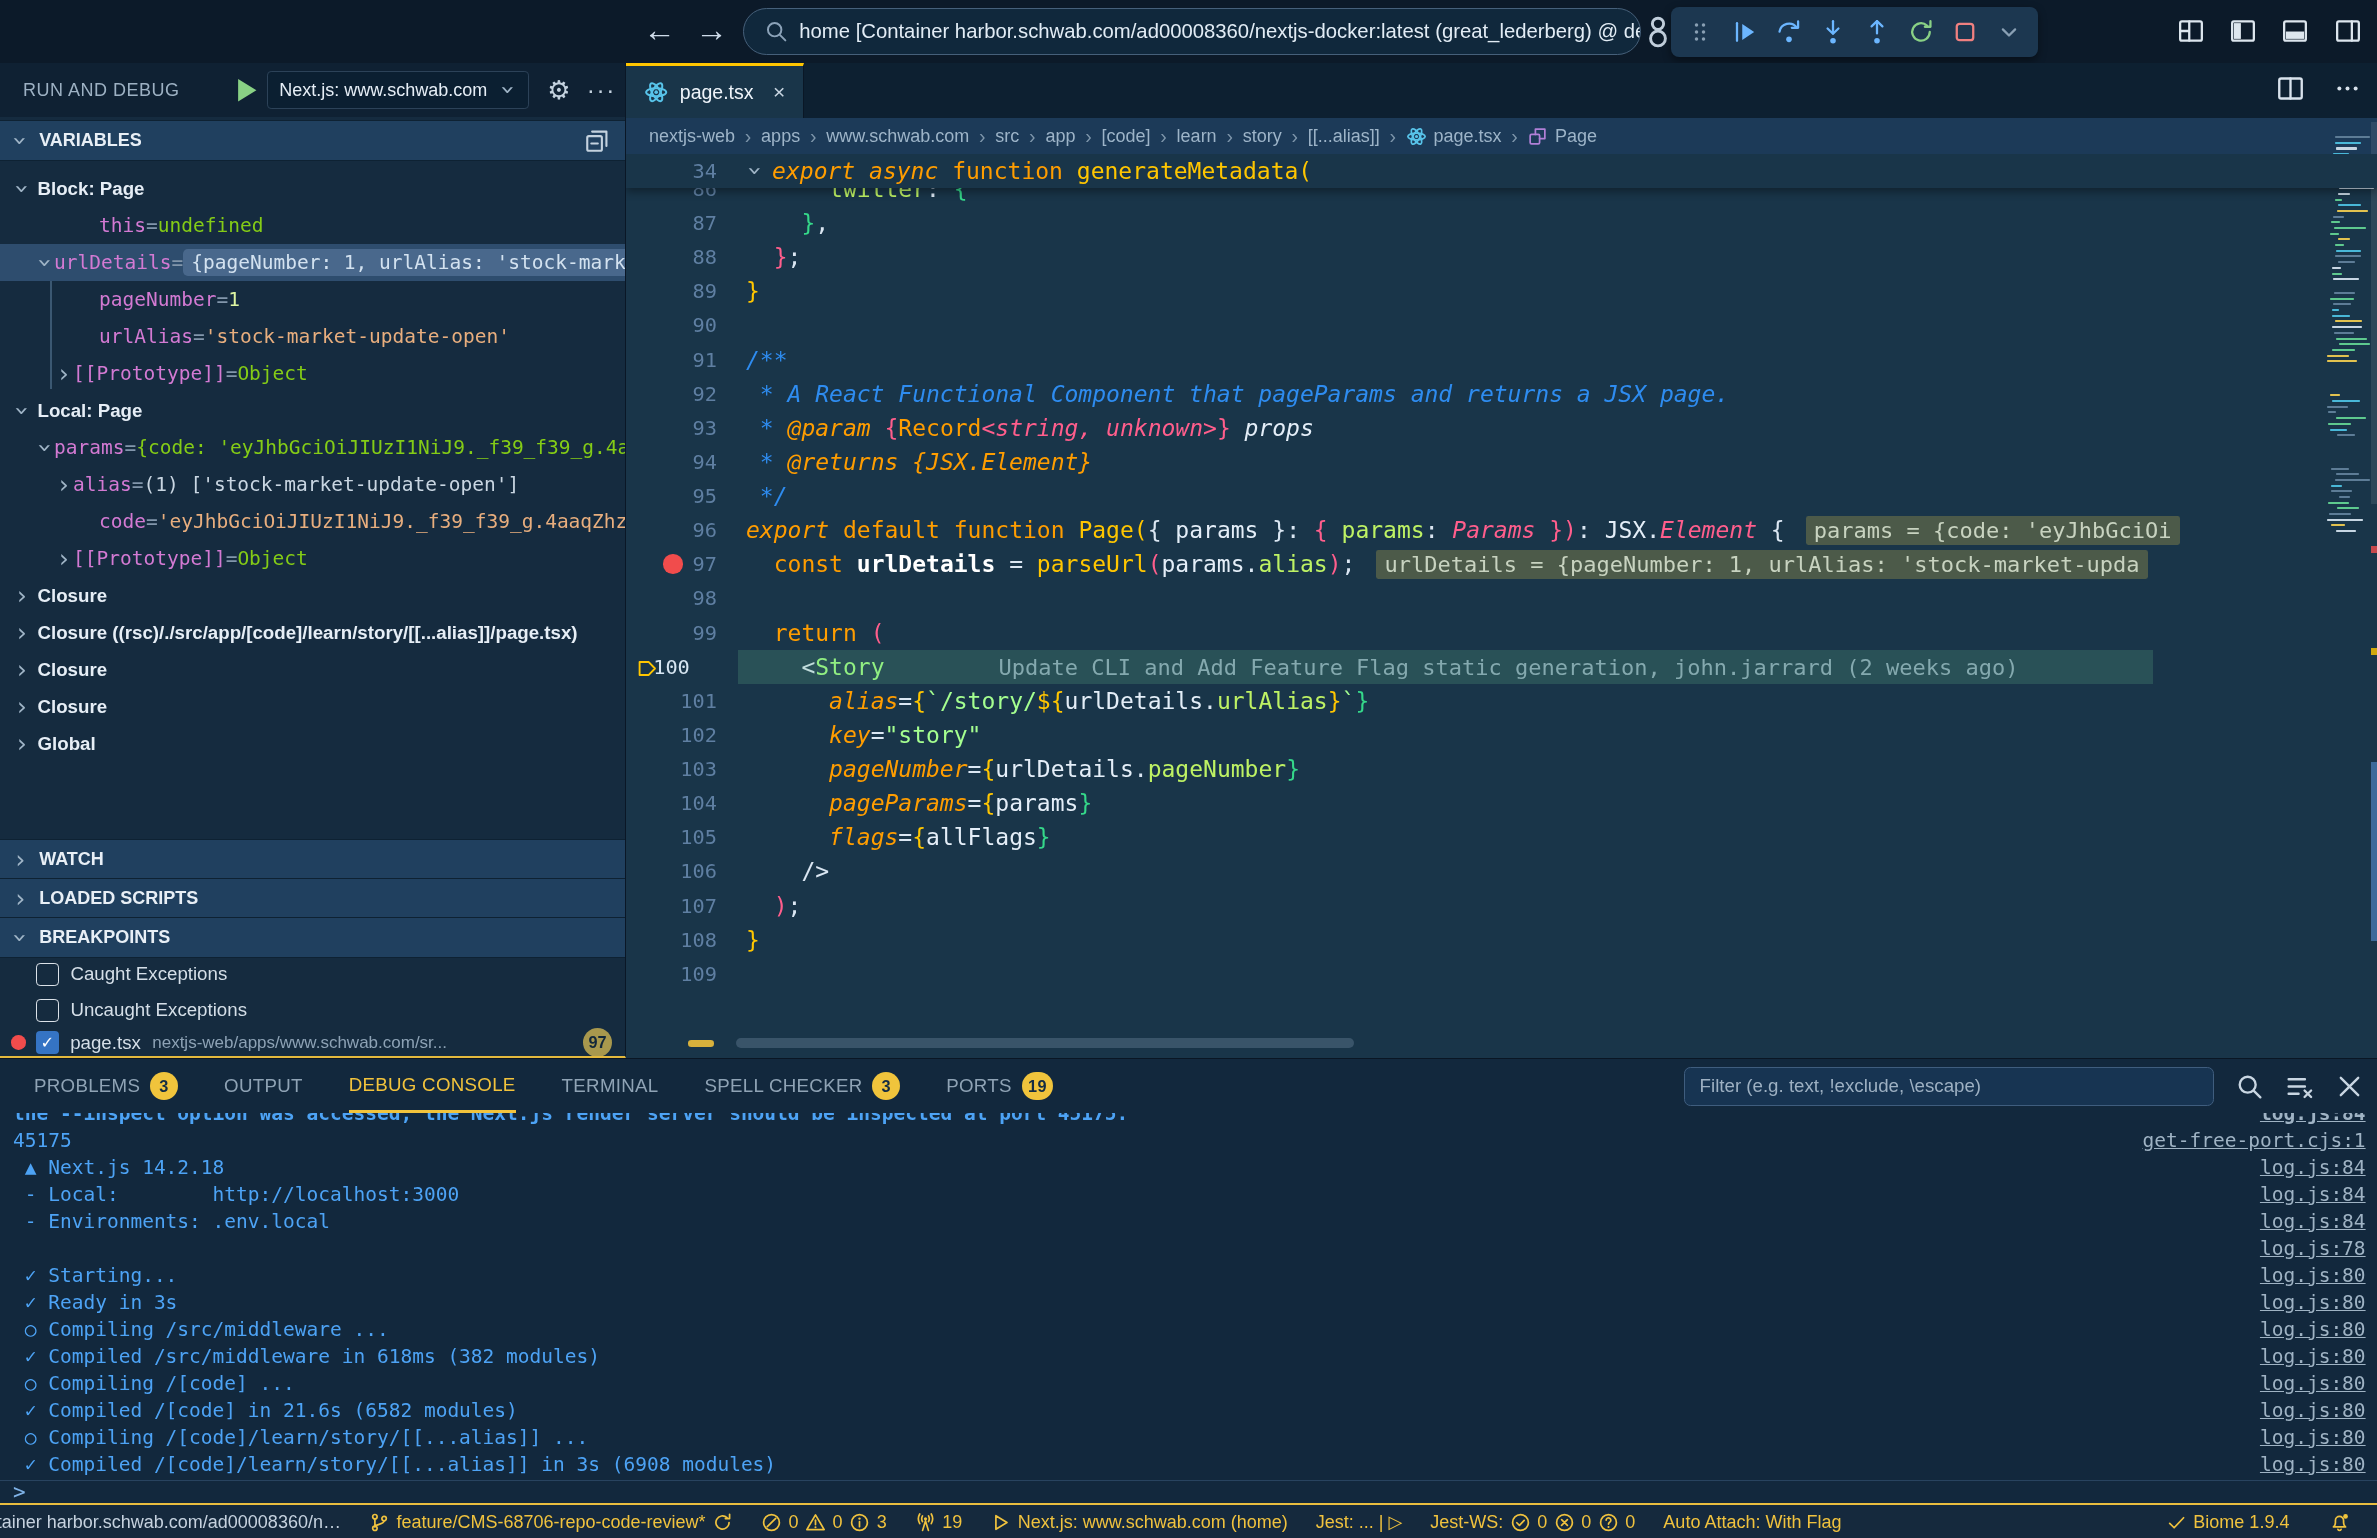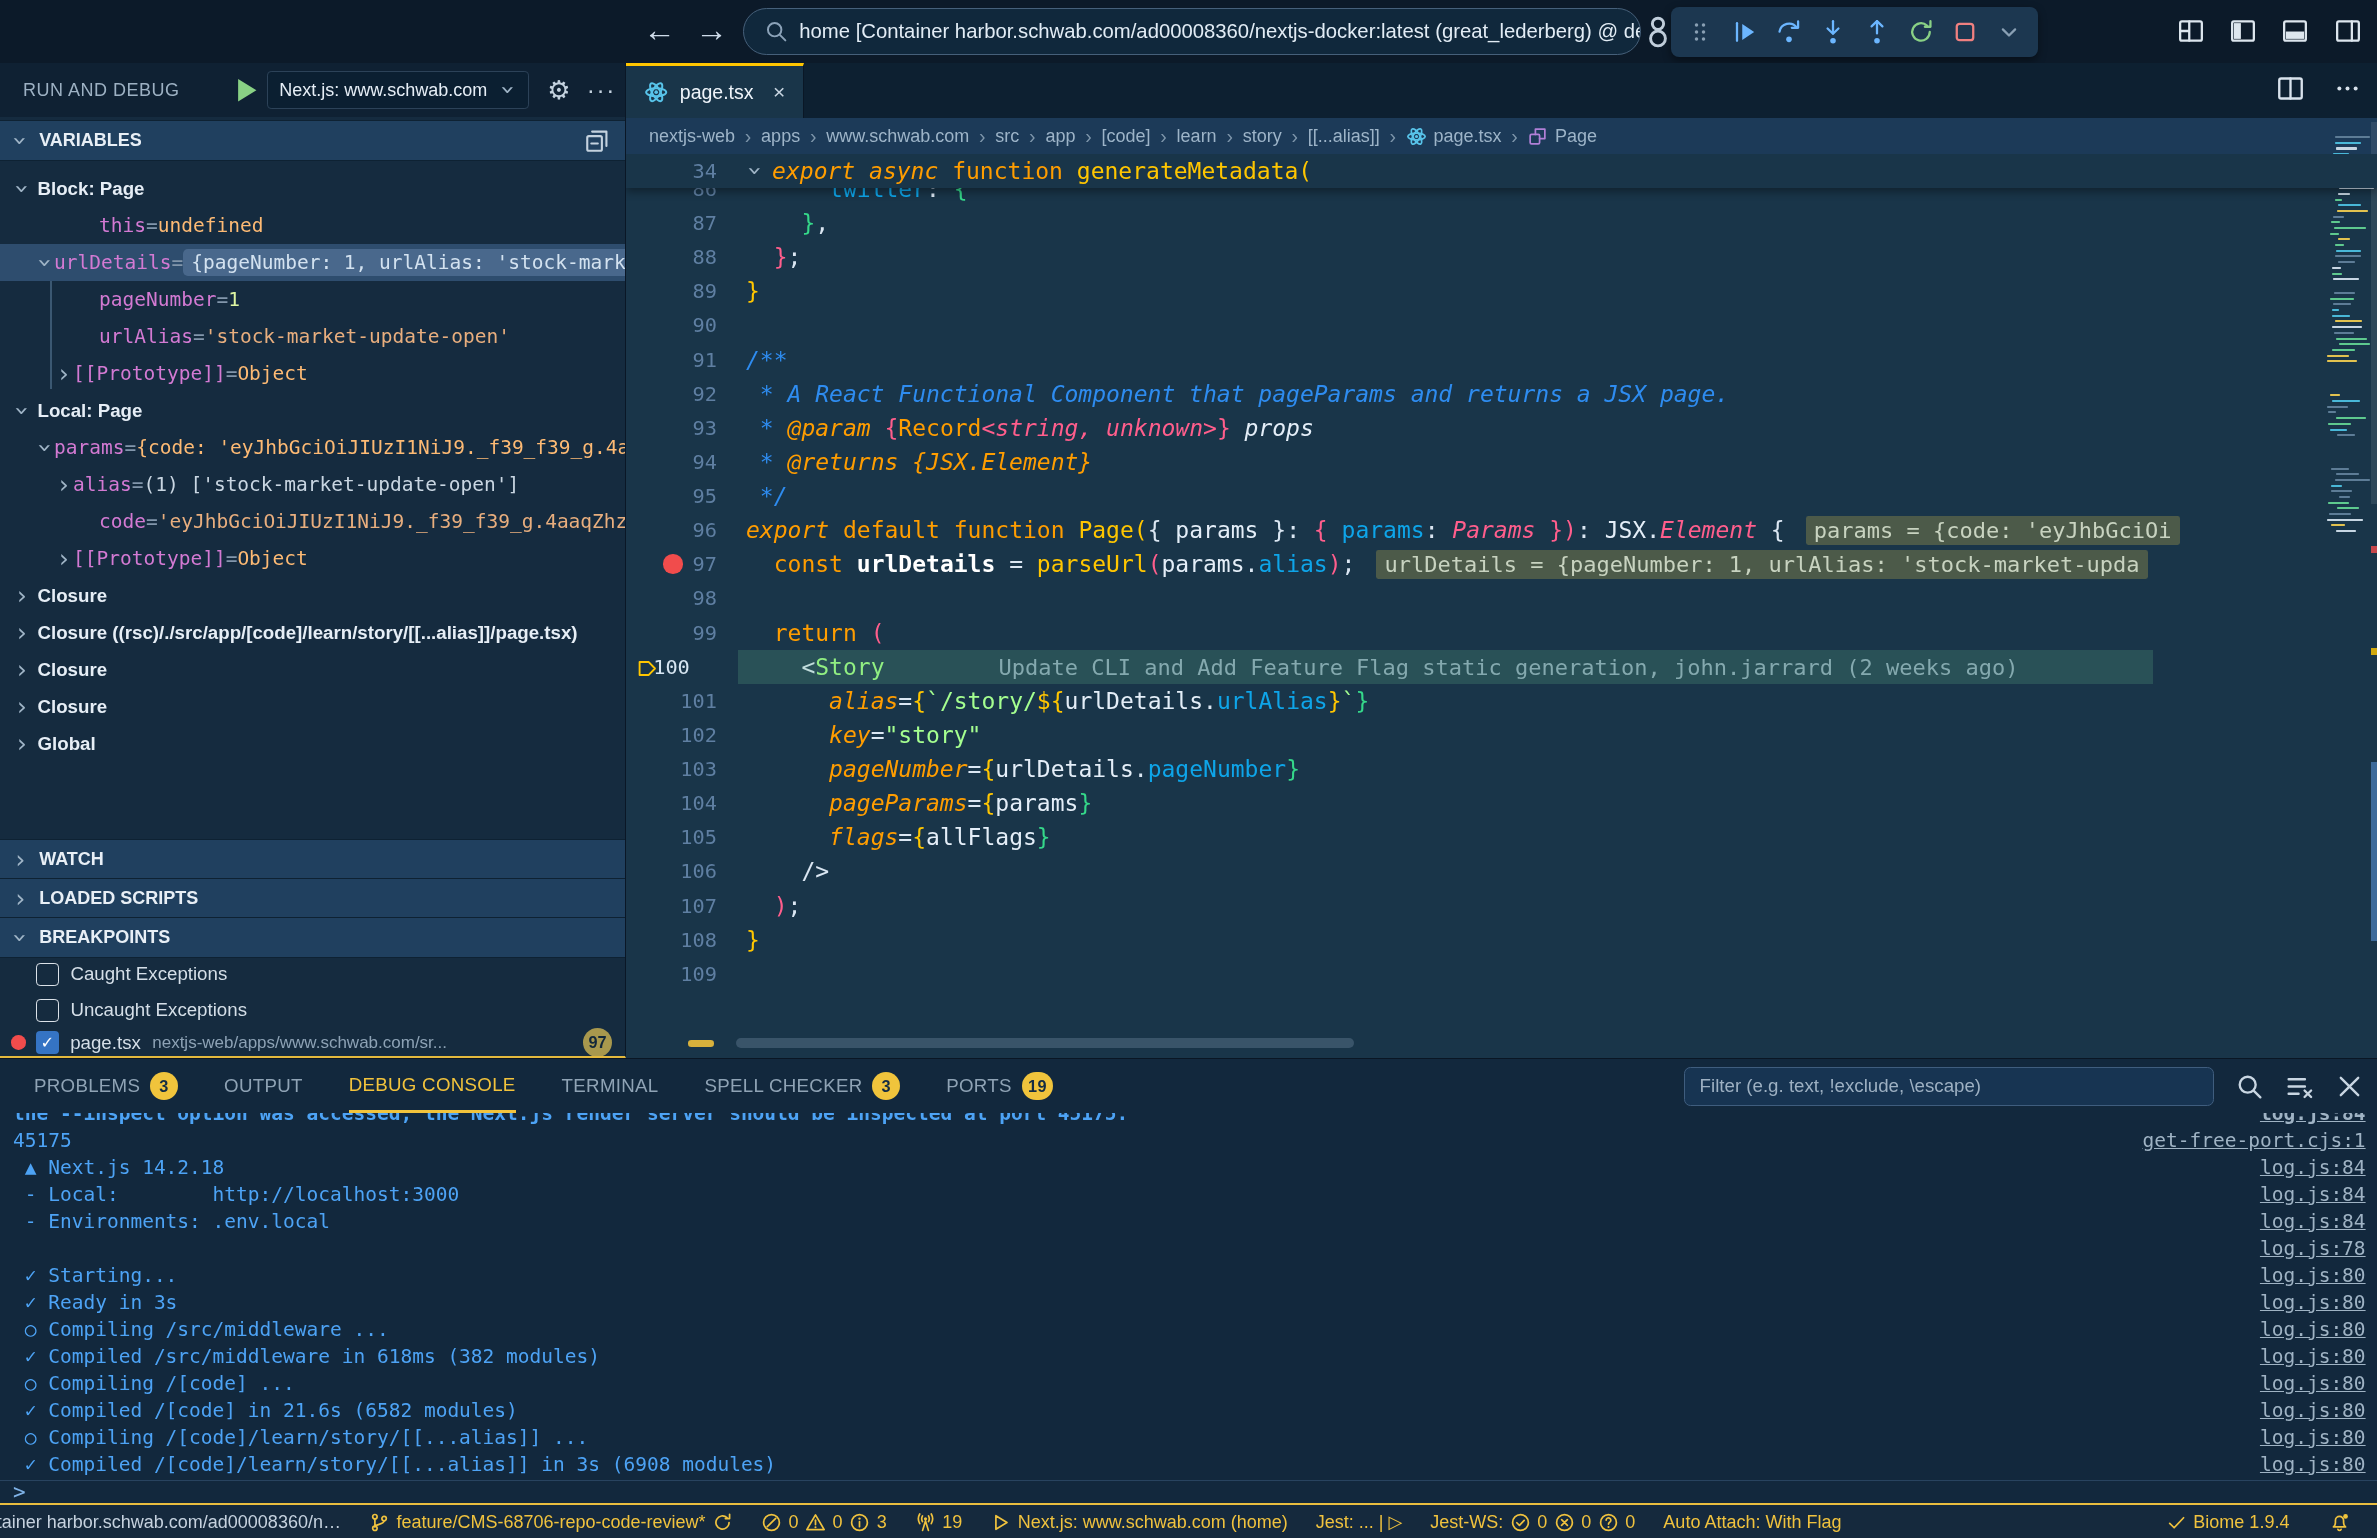--- a/index.html
+++ b/index.html
@@ -46,21 +46,21 @@
         font-family:"DejaVu Sans",sans-serif;}
   .chev.open{transform:rotate(90deg);}
   #var-rows{position:absolute;top:107px;left:0;right:0;}
   .tree-row{position:relative;height:37px;display:flex;align-items:center;font-size:19.5px;white-space:nowrap;overflow:hidden;}
   .tree-row .chev{flex:none;}
   .tree-row.selected{background:#2e4d6e;}
   .scope-label{font-weight:bold;color:#e6eef6;font-size:18.7px;margin-left:6.5px;}
   .vname{color:#d37ad3;font-family:"DejaVu Sans Mono",monospace;}
   .veq{color:#8296ab;font-family:"DejaVu Sans Mono",monospace;}
   .vval{font-family:"DejaVu Sans Mono",monospace;}
-  .vmuted{color:#fdba74}.vnum{color:#ddf5a2}.vstr{color:#e8ae7e}.vlight{color:#c9d6e2}
+  .vmuted{color:#84cc16}.vnum{color:#ddf5a2}.vstr{color:#e8ae7e}.vlight{color:#c9d6e2}
   .vchip{background:#49688c;border-radius:4.9px;padding:2.4px 8.1px;color:#d3e2f0;font-family:"DejaVu Sans Mono",monospace;}
   #var-guide{position:absolute;left:50px;top:218px;width:1.6px;height:108px;background:#3b5872;}
   .bp-row{position:absolute;left:0;right:0;display:flex;align-items:center;font-size:18.7px;color:#d5dfe8;}
   .cbx{width:23px;height:23px;border-radius:4.1px;box-sizing:border-box;flex:none;display:flex;align-items:center;justify-content:center;}
   .cbx.off{border:1.6px solid #dbe2e9;background:transparent;}
   .cbx.on{background:#3574c4;color:#fff;font-size:16.3px;}
   .bp-dot{width:14.6px;height:14.6px;border-radius:50%;background:#f14c4c;flex:none;}
   .bp-path{color:#8da2b5;font-size:17px;margin-left:11.4px;white-space:nowrap;overflow:hidden;}
   .bp-badge{margin-left:auto;margin-right:13px;min-width:29px;height:29px;border-radius:14.6px;background:#a8984d;
             color:#12273a;font-weight:bold;font-size:16.3px;display:flex;align-items:center;justify-content:center;flex:none;}
@@ -81,21 +81,21 @@
   .bc-item{display:flex;align-items:center;gap:6.5px;}
   .bc-item .icon{width:21px;height:21px;}
   #codewrap{position:absolute;top:91px;left:0;right:0;bottom:0;overflow:hidden;}
   .cline{position:absolute;left:0;right:0;height:34px;line-height:34px;white-space:pre;
          font-family:"DejaVu Sans Mono",monospace;font-size:23px;}
   .gut{display:inline-block;width:120px;box-sizing:border-box;padding-right:29px;text-align:right;
        color:#5f7fa2;font-size:20.3px;vertical-align:top;}
   .cur .gut{color:#d7e6f2;text-align:center;}
   .curbg{position:absolute;left:112px;width:1415px;top:0;height:34px;background:rgba(98,180,135,.22);}
   .tk-kw{color:#ff9d00}.tk-kwi{color:#ff9d00;font-style:italic}.tk-fn{color:#ffc600}
-  .tk-str{color:#a5ff90}.tk-prop{color:#0ea5e9}
+  .tk-str{color:#a5ff90}.tk-prop{color:#bef264}
   .tk-cmt{color:#2e8cf0;font-style:italic}.tk-var{color:#e4eef8}
   .tk-varb{color:#ffffff;font-weight:bold}.tk-vari{color:#e4eef8;font-style:italic}
   .tk-pink{color:#ff5e8c}.tk-typ{color:#ff5e8c;font-style:italic}
   .tk-gold{color:#ffc600}.tk-green{color:#35d88a}.tk-white{color:#dbe7f3}.tk-tag{color:#9eff80}
   .hint{background:#4c5a49;color:#c8d3c0;padding:1.6px 8.1px;margin-left:21px;border-radius:2.4px;
         font-style:normal;font-size:22px;}
   .blame{color:#8ea6ba;margin-left:114px;font-size:22px;}
   #sticky{position:absolute;top:0;left:0;right:0;height:34px;background:#193549;z-index:6;
           box-shadow:0 4.9px 8.1px rgba(0,0,0,.35);line-height:34px;white-space:pre;
           font-family:"DejaVu Sans Mono",monospace;font-size:23px;}

